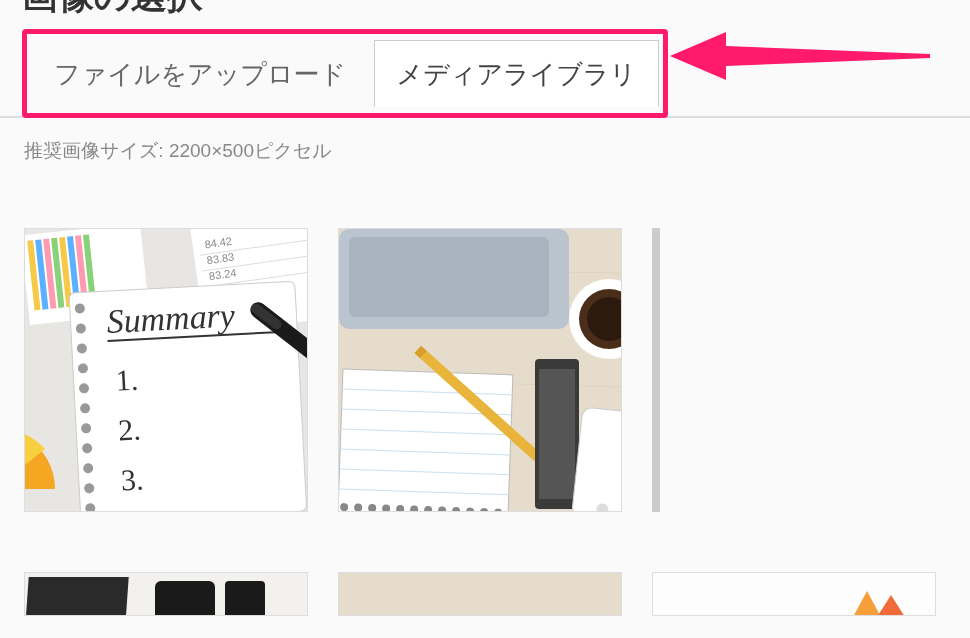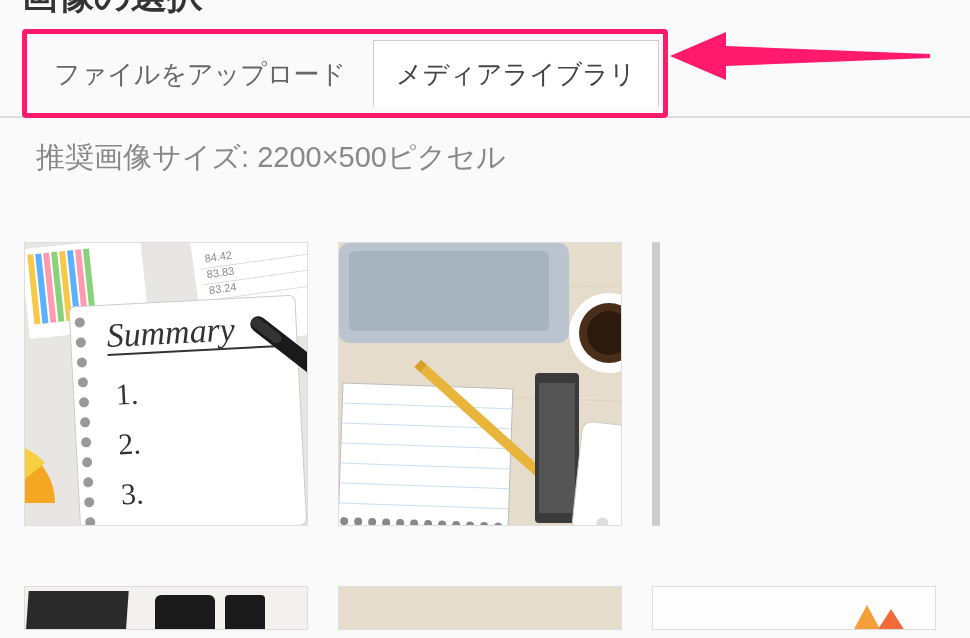--- a/index.html
+++ b/index.html
@@ -18,21 +18,20 @@
       font-weight: 600;
       color: #333;
       margin-top: -28px;
       margin-bottom: 8px;
     }
     .tabs-highlight {
       border: 5px solid #ff1a6c;
       border-radius: 4px;
       display: inline-block;
       padding: 6px 4px;
-      font-family: Liberation Serif, serif;
     }
     .tab {
       display: inline-block;
       border: 1px solid #ccc;
       padding: 16px 22px 14px;
       font-size: 26px;
       color: #555;
       background: #fff;
       cursor: pointer;
     }
@@ -51,24 +50,23 @@
     .arrow-wrap {
       position: absolute;
       left: 670px;
       top: 54px;
     }
     .divider {
       border-top: 2px solid #ddd;
       margin-top: -2px;
     }
     .hint {
-      font-size: 29px;
+      font-size: 19px;
       color: #888;
       padding: 20px 24px 10px;
-      margin-left: 12px;
     }
     .grid {
       display: flex;
       flex-wrap: wrap;
       gap: 30px 30px;
       padding: 54px 24px 0;
     }
     .thumb {
       width: 284px;
       height: 284px;

